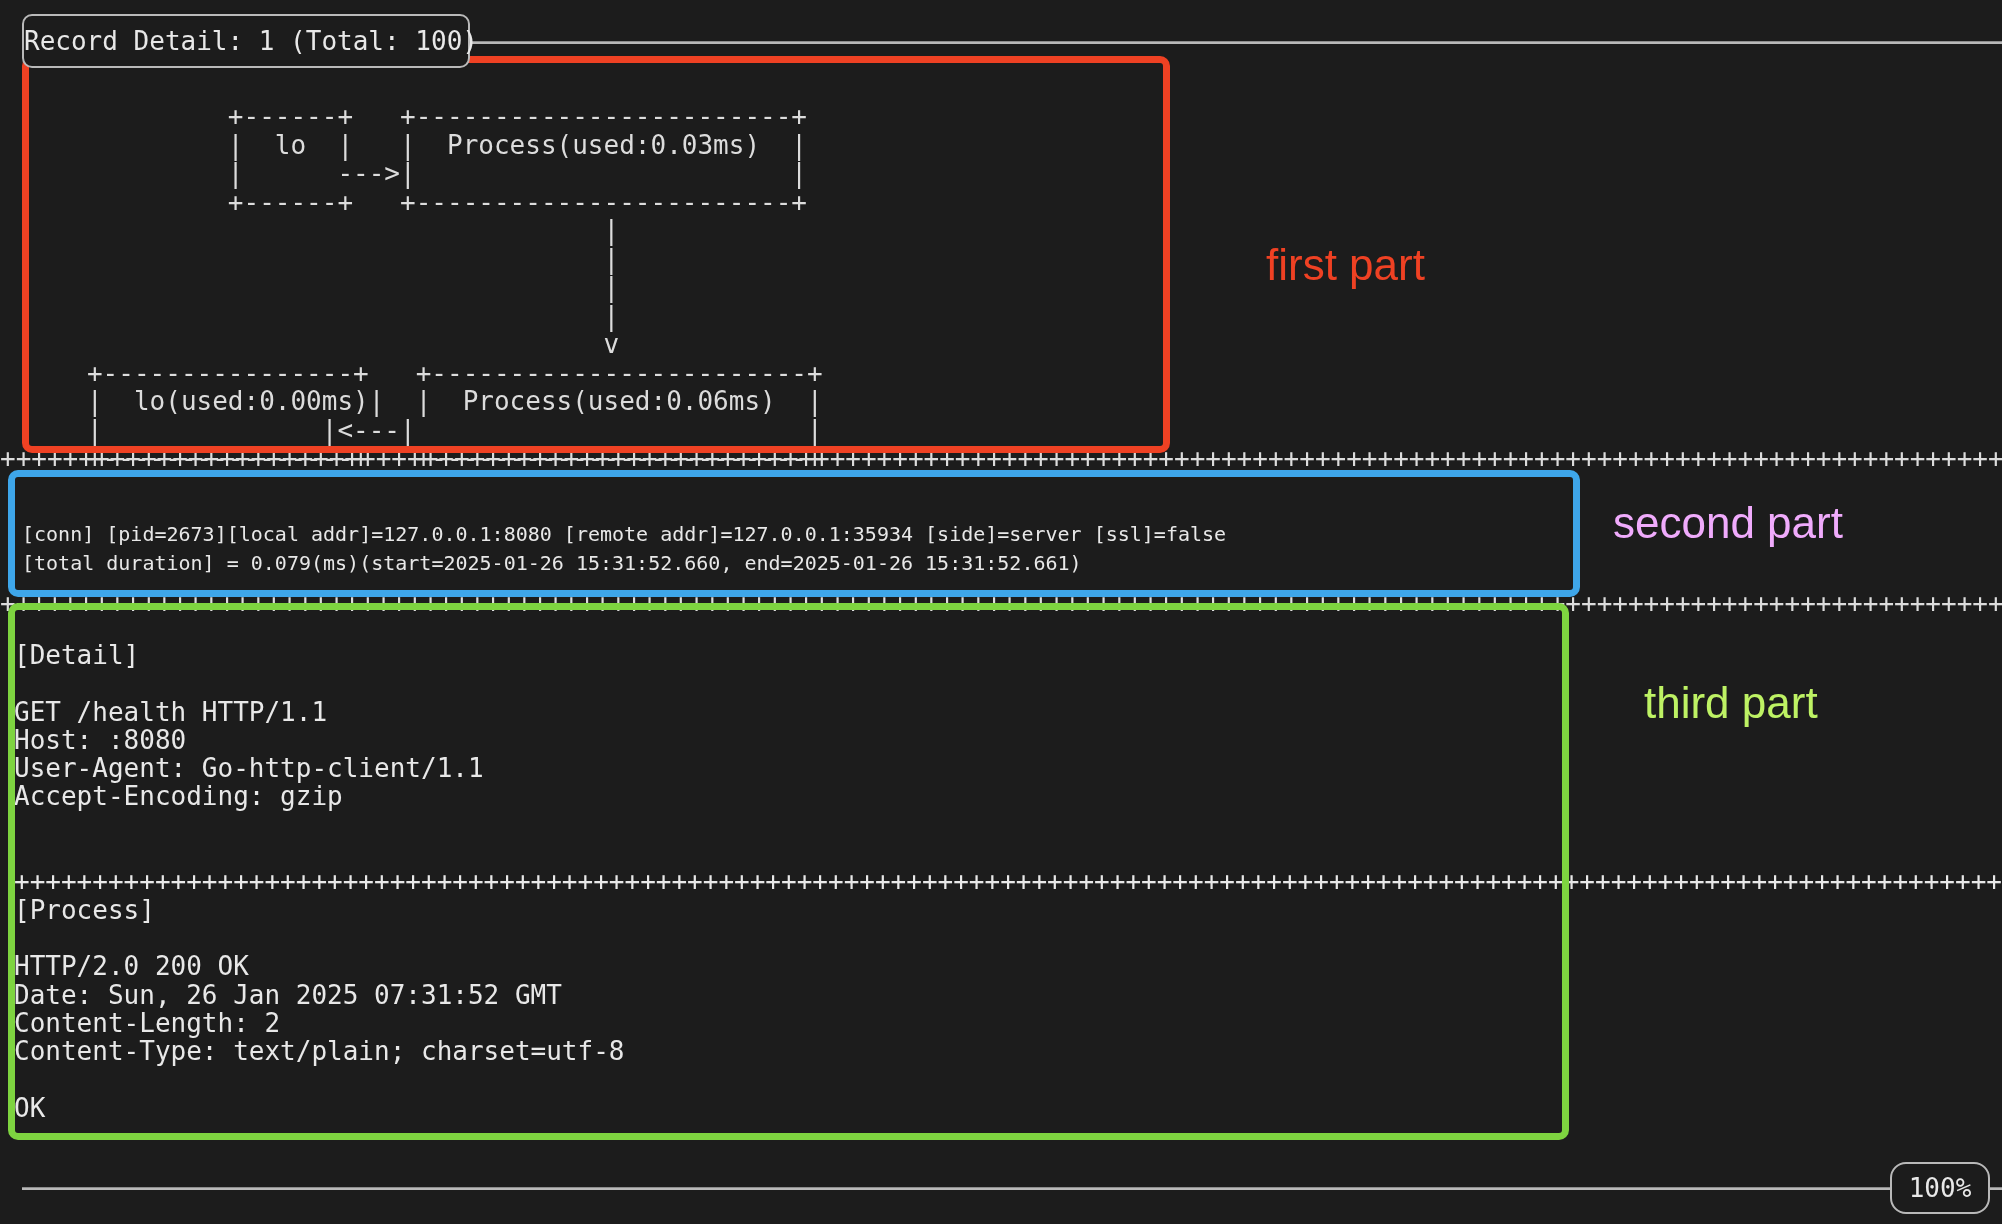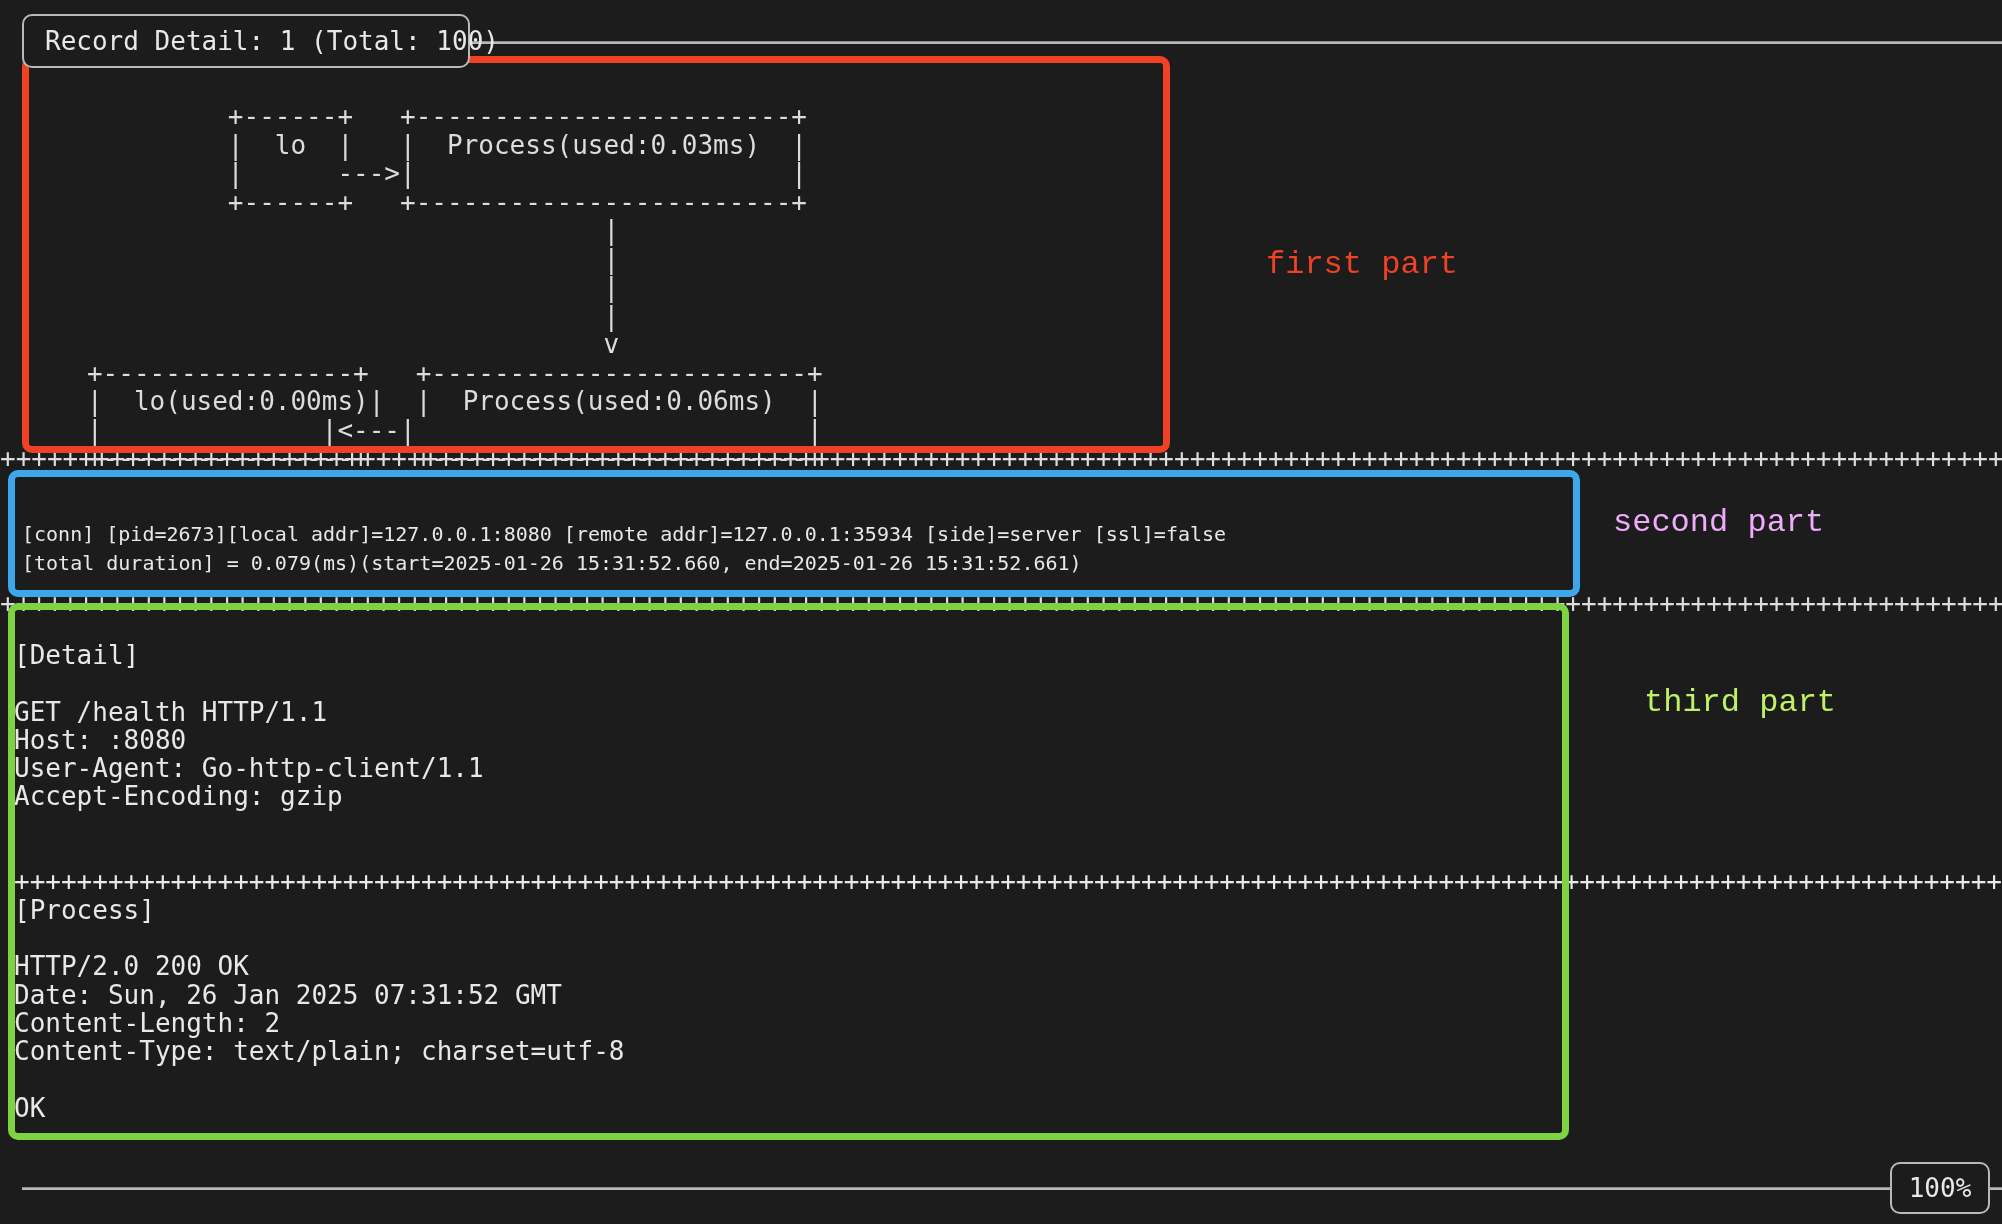--- a/index.html
+++ b/index.html
@@ -40,21 +40,20 @@
     position: absolute;
     left: 22px;
     top: 14px;
     width: 448px;
     height: 54px;
     border: 2px solid #b9b9b9;
     border-radius: 10px;
     box-sizing: border-box;
     display: flex;
     align-items: center;
-    padding-left: 21px;
     background: #1c1c1c;
     z-index: 5;
   }
   .title-tab-text {
     font-size: 26px;
     letter-spacing: 0px;
     color: #e8e8e8;
     white-space: pre;
   }
 
@@ -124,21 +123,21 @@
     border-top: 1px solid #8d8d8d;
     box-sizing: border-box;
   }
   .zoom-tab {
     position: absolute;
     right: 12px;
     top: 1162px;
     width: 100px;
     height: 52px;
     border: 2px solid #b9b9b9;
-    border-radius: 10px;
+    border-radius: 16px;
     box-sizing: border-box;
     background: #1c1c1c;
     display: flex;
     align-items: center;
     justify-content: center;
     z-index: 5;
   }
   .zoom-tab-text {
     font-size: 26px;
     color: #e8e8e8;
@@ -153,22 +152,22 @@
     border-radius: 8px;
     background: transparent;
     pointer-events: none;
   }
   #annot-box-first  { left: 22px;  top: 56px;  width: 1148px; height: 397px; border-width: 7px; border-color: #ef4123; border-radius: 10px; }
   #annot-box-second { left: 8px;   top: 470px; width: 1572px; height: 127px; border-width: 7px; border-color: #3ea6ea; border-radius: 10px; }
   #annot-box-third  { left: 8px;   top: 603px; width: 1561px; height: 537px; border-width: 7px; border-color: #7ed440; border-radius: 10px; }
 
   .annot-label {
     position: absolute;
-    font-family: Liberation Mono, monospace;
-    font-size: 32px;
+    font-family: Liberation Sans, sans-serif;
+    font-size: 44px;
     line-height: 44px;
     white-space: pre;
     pointer-events: none;
   }
   #annot-label-first  { left: 1266px; top: 243px; color: #ef4123; }
   #annot-label-second { left: 1613px; top: 501px; color: #f0abfc; }
   #annot-label-third  { left: 1644px; top: 681px; color: #bef264; }
 </style>
 </head>
 <body>

